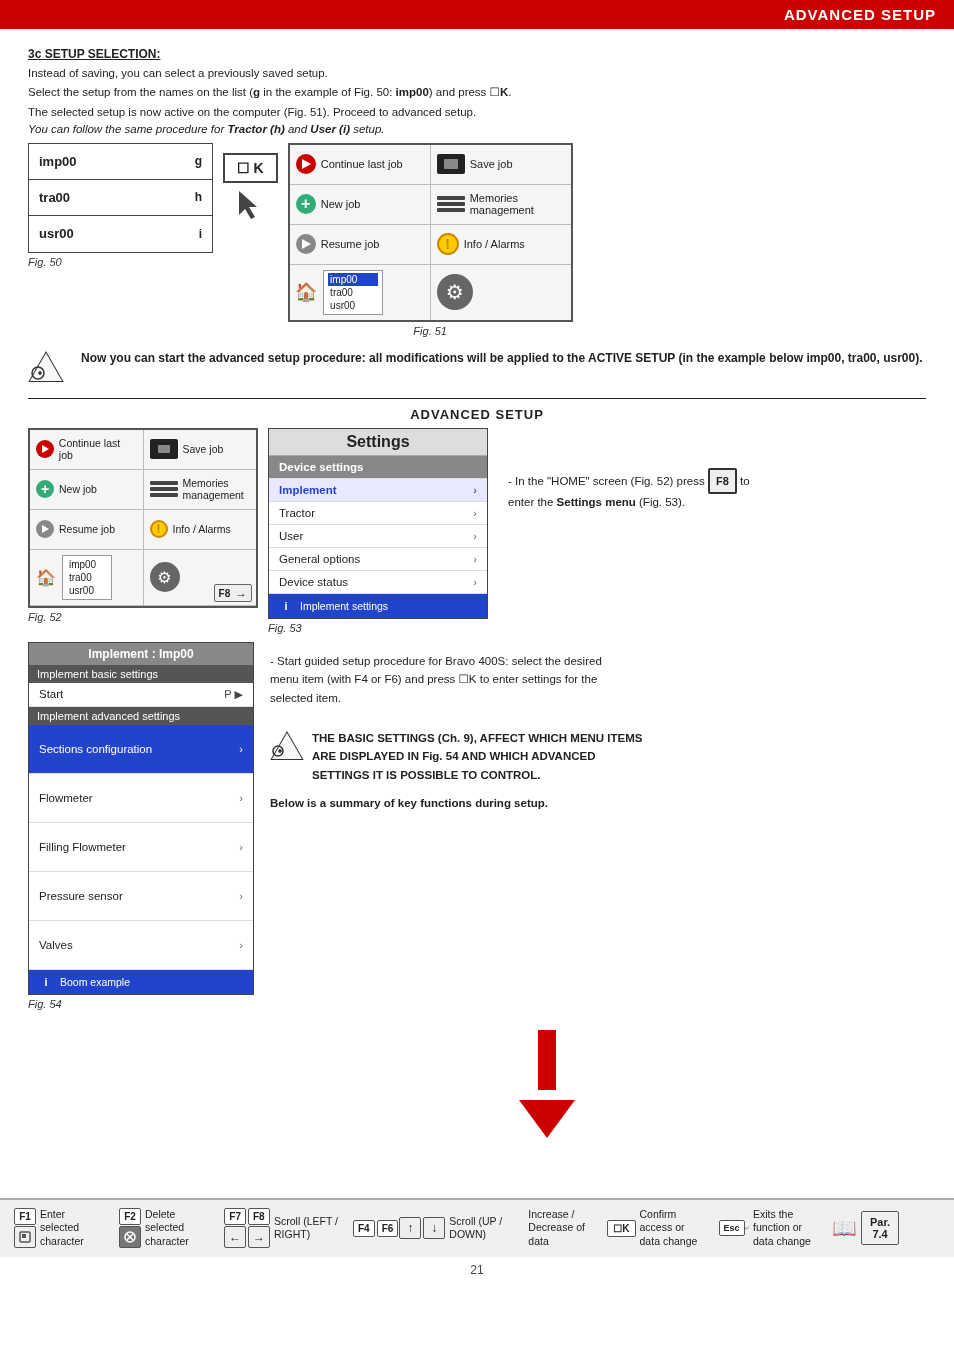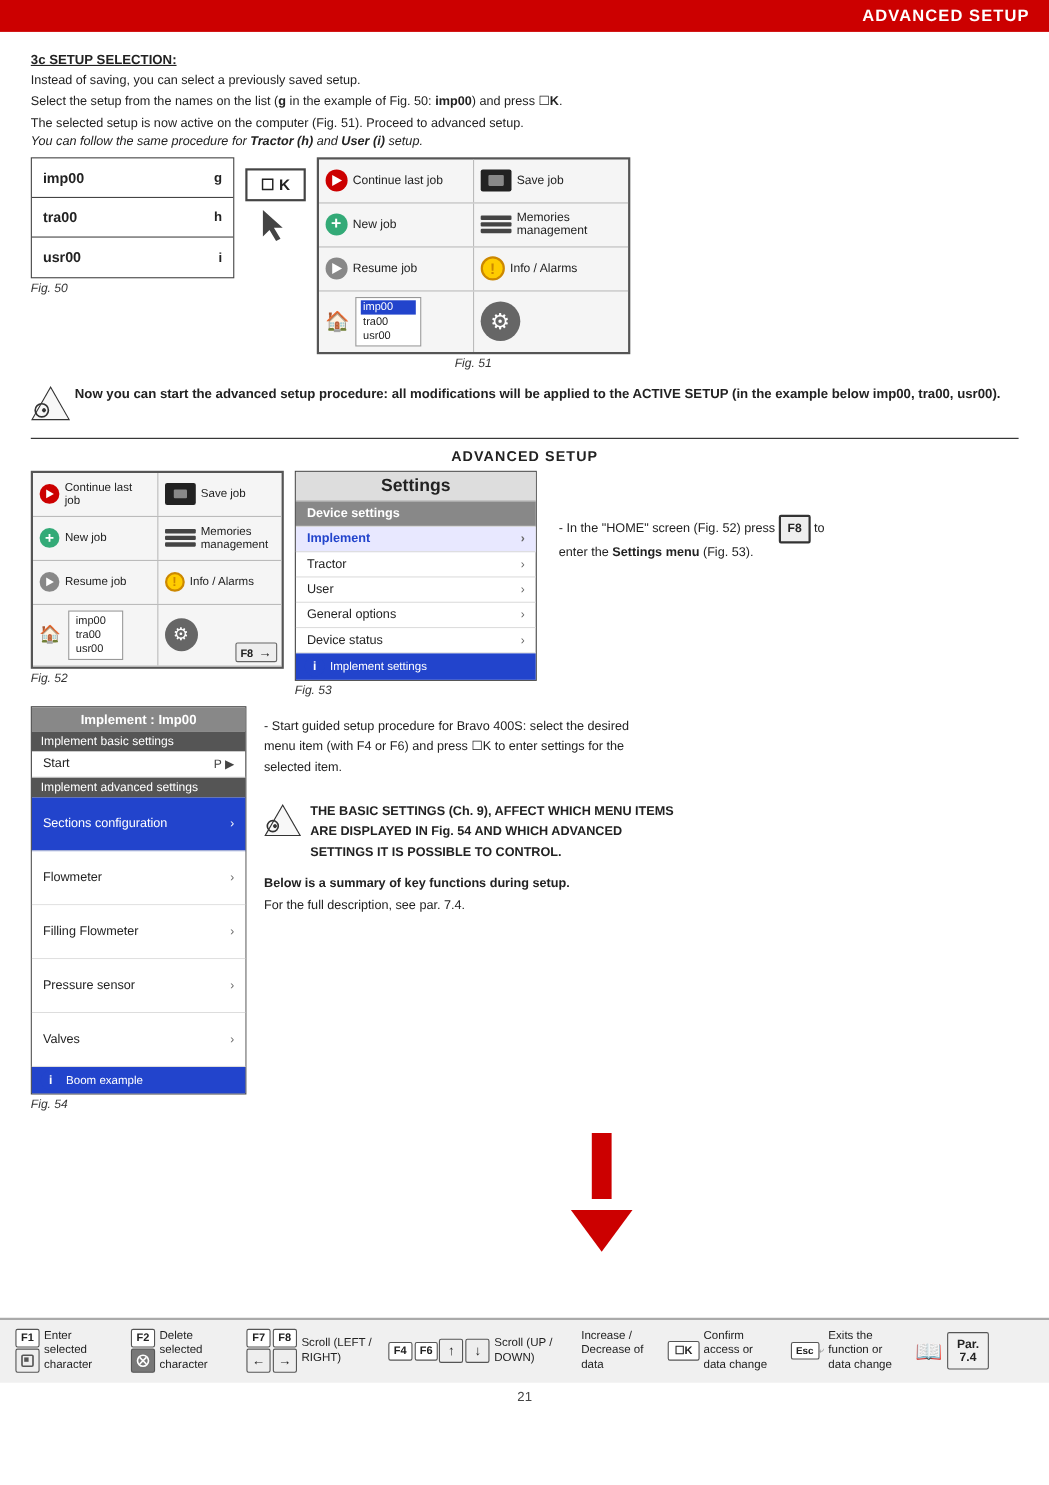--- a/index.html
+++ b/index.html
@@ -104,21 +104,21 @@
       margin-top: 3px;
       color: #333;
     }
 
     .center-text { text-align: center; }
 
     
     .warning-note {
       display: flex;
       align-items: flex-start;
-      gap: 4px;
+      gap: 17px;
       font-size: 12px;
       font-weight: bold;
       margin: 12px 0 8px 0;
       line-height: 1.5;
     }
 
     
     .divider {
       border: none;
       border-top: 1.5px solid #222;
@@ -179,21 +179,21 @@
     }
 
     .chevron-right {
       font-size: 11px;
       color: #666;
     }
 
     
     .implement-menu {
       border: 1.5px solid #444;
-      width: 196px;
+      width: 226px;
       background: #fff;
     }
 
     .impl-header {
       background: #888;
       color: #fff;
       text-align: center;
       padding: 4px;
       font-size: 12px;
       font-weight: bold;
@@ -756,21 +756,20 @@
           <svg width="34" height="34" viewBox="0 0 34 34">
             <path d="M2 30 L17 4 L32 30 Z" fill="none" stroke="#333" stroke-width="2"></path>
             <path d="M2 30 L17 4 L32 30 Z" fill="#f8f8f8"></path>
             <circle cx="8" cy="22" r="5" fill="none" stroke="#333" stroke-width="1.5"></circle>
             <path d="M8 22 Q10 18 12 22 Q10 26 8 22" fill="#333"></path>
           </svg>
         </div>
         <div class="note-box bold-note">THE BASIC SETTINGS (Ch. 9), AFFECT WHICH MENU ITEMS ARE DISPLAYED IN Fig. 54 AND WHICH ADVANCED SETTINGS IT IS POSSIBLE TO CONTROL.</div>
       </div>
       <div class="note-box" style="margin-top:10px; font-weight:bold;">Below is a summary of key functions during setup.</div>
-      <div class="note-box" style="margin-top:2px;">For the full description, see par. 7.4.</div>
     </div>
 
   </div>
 
   <div class="big-arrow-container">
     <div class="big-arrow-shaft"></div>
   </div>
   <div style="display:flex; justify-content:center; margin-left:140px; margin-top:0;">
     <div class="big-arrow"></div>
   </div>

